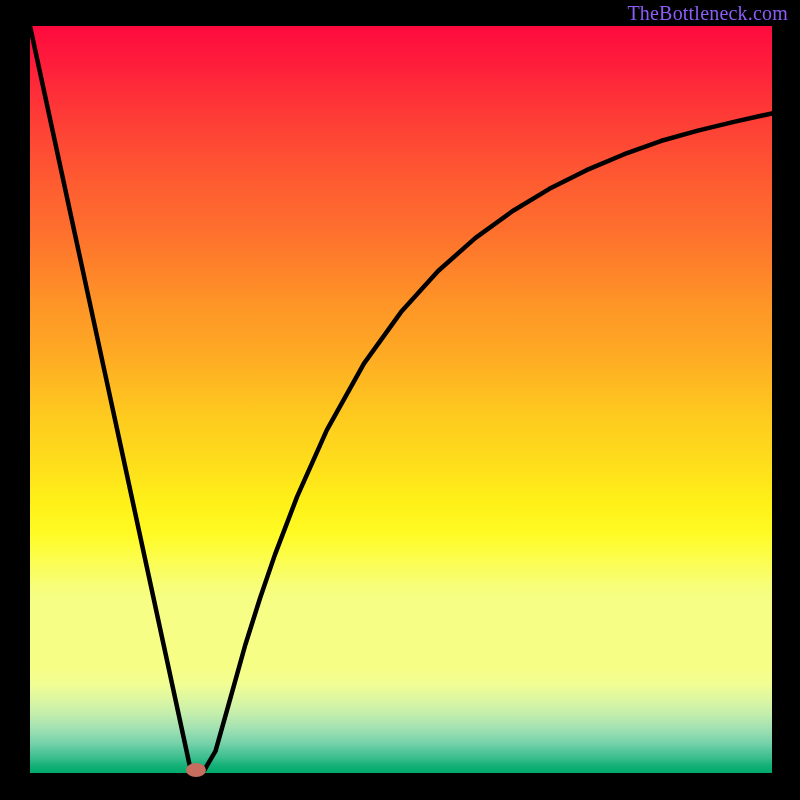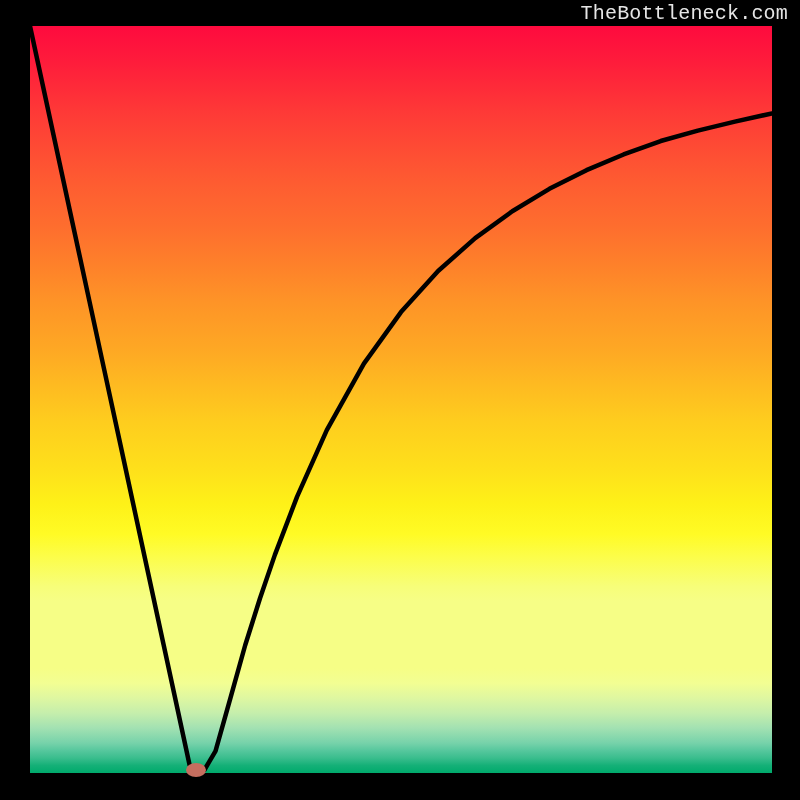--- a/index.html
+++ b/index.html
@@ -13,23 +13,23 @@
   .frame {
     position: relative;
     width: 800px;
     height: 800px;
     background: #000;
   }
   .watermark {
     position: absolute;
     top: 2px;
     right: 12px;
-    font-family: Liberation Mono, monospace;
+    font-family: Liberation Serif, serif;
     font-size: 20px;
-    color: #e5e5e5;
+    color: #8b5cf6;
     letter-spacing: 0.2px;
     font-weight: 500;
   }
   .plot {
     position: absolute;
     left: 30px;
     top: 26px;
     width: 742px;
     height: 747px;
   }

